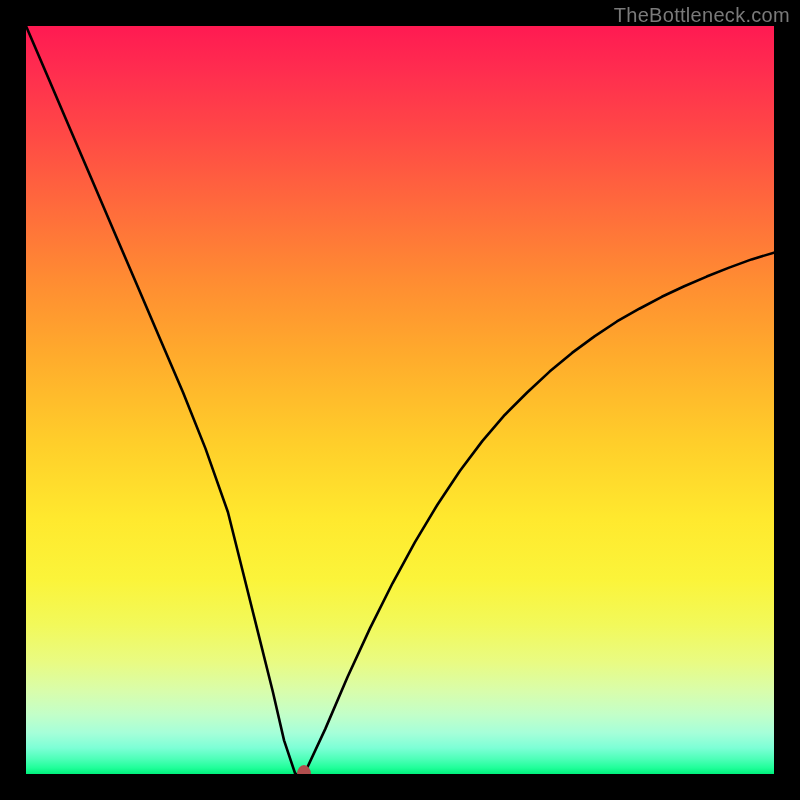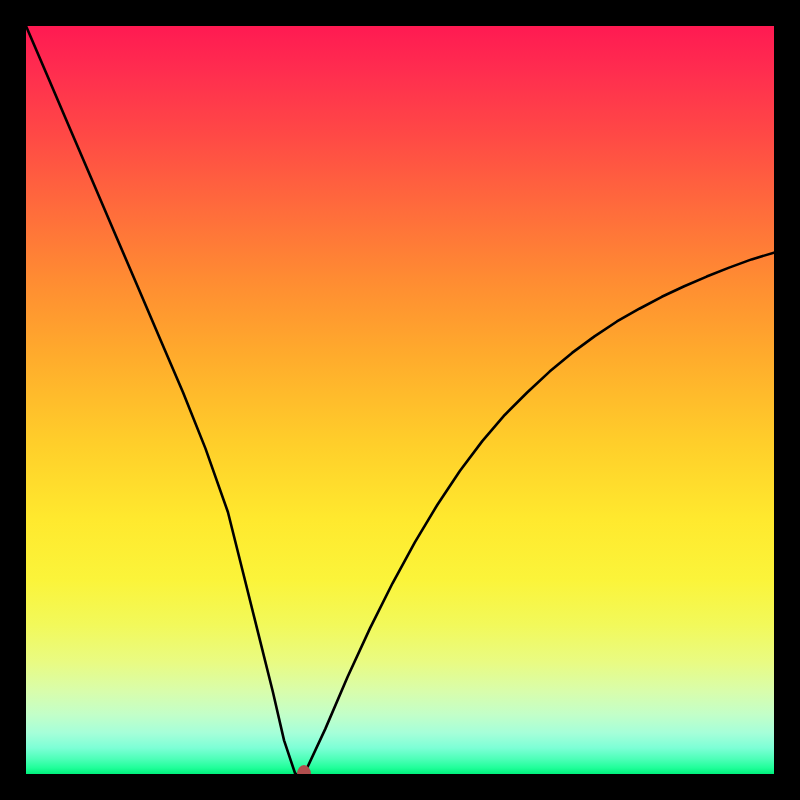--- a/index.html
+++ b/index.html
@@ -71,20 +71,21 @@
     border-radius: 50%;
     background: #b04d4d;
     transform: translate(-50%, -50%);
   }
 </style>
 </head>
 <body>
 
 <div class="chart-wrap">
 
+  <div class="watermark">TheBottleneck.com</div>
 
   <div class="plot-area">
     <div class="gradient"></div>
 
     <svg class="curve-svg" viewBox="0 0 748 748" preserveAspectRatio="none">
       <path id="curve-path" fill="none" stroke="#000000" stroke-width="2.6" stroke-linejoin="round" stroke-linecap="round" d="M0.00 0.00 L22.44 52.36 L44.88 104.72 L67.32 157.08 L89.76 209.44 L112.20 261.80 L134.64 314.16 L157.08 366.52 L179.52 422.62 L201.96 486.20 L216.92 546.04 L231.88 605.88 L246.84 665.72 L258.06 714.34 L269.28 748.00 L278.26 748.00 L299.20 703.12 L321.64 650.76 L344.08 602.14 L366.52 557.26 L388.96 516.12 L411.40 478.72 L433.84 445.06 L456.28 415.14 L478.72 388.96 L501.16 366.52 L523.60 345.58 L546.04 326.88 L568.48 310.42 L590.92 295.46 L613.36 282.74 L635.80 270.78 L658.24 260.30 L680.68 250.58 L703.12 241.60 L725.56 233.38 L748.00 226.64"></path>
     </svg>
 
     <div id="marker" class="marker" style="left: 278.256px; top: 748px; background: rgb(176, 77, 77);"></div>
   </div>

